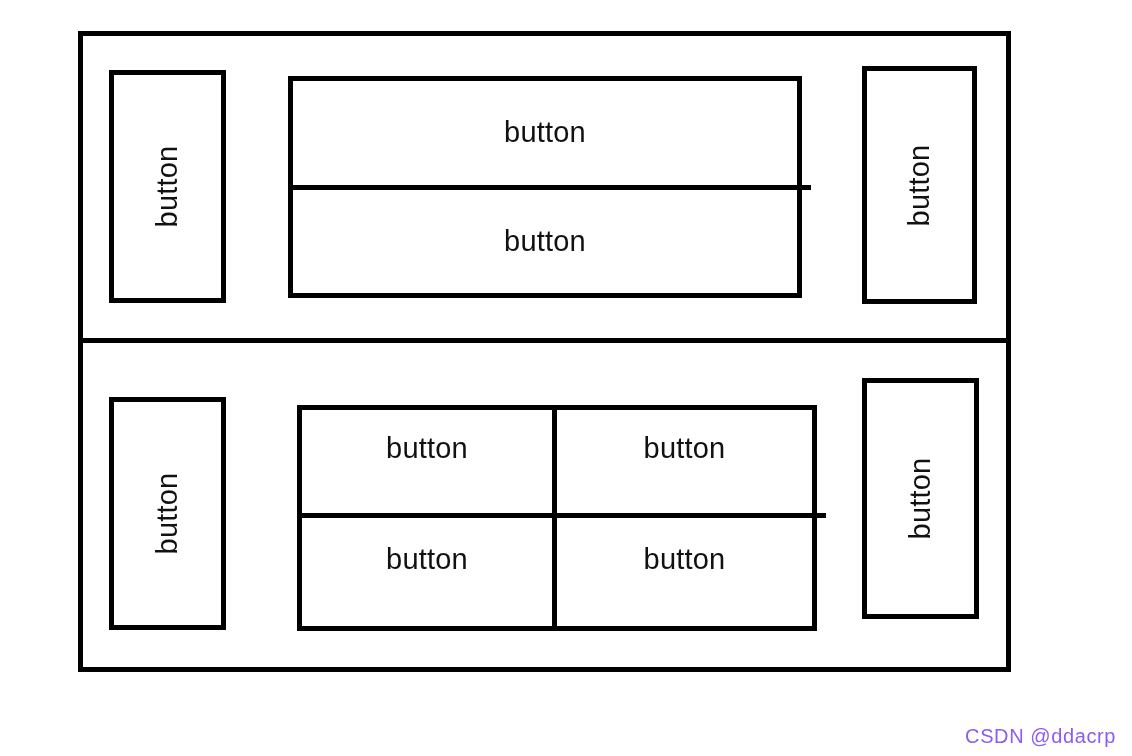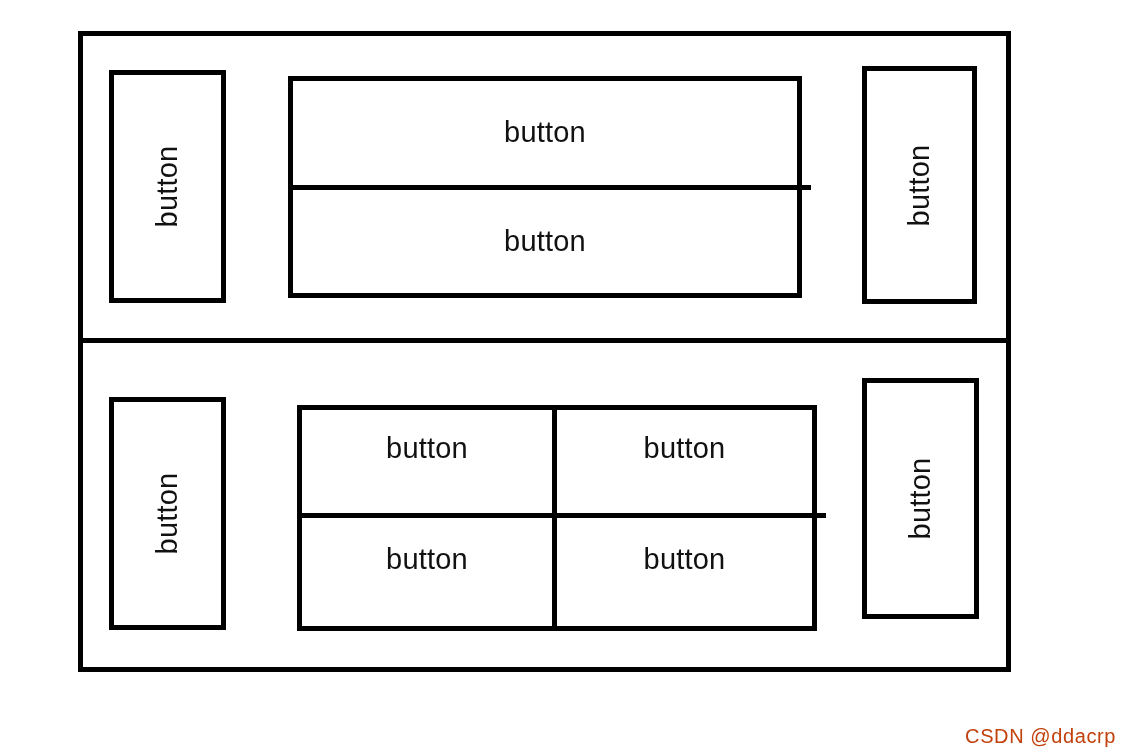--- a/index.html
+++ b/index.html
@@ -145,21 +145,21 @@
     white-space: nowrap;
     letter-spacing: 0.2px;
   }
 
   
   #watermark {
     position: absolute;
     right: 16px;
     bottom: 8px;
     font-size: 20px;
-    color: #c2410c;
+    color: #8b5cf6;
     letter-spacing: 0.6px;
     user-select: none;
   }
 </style>
 </head>
 <body>
 
 <div id="root-container">
 
   <div class="section" id="section-top">

